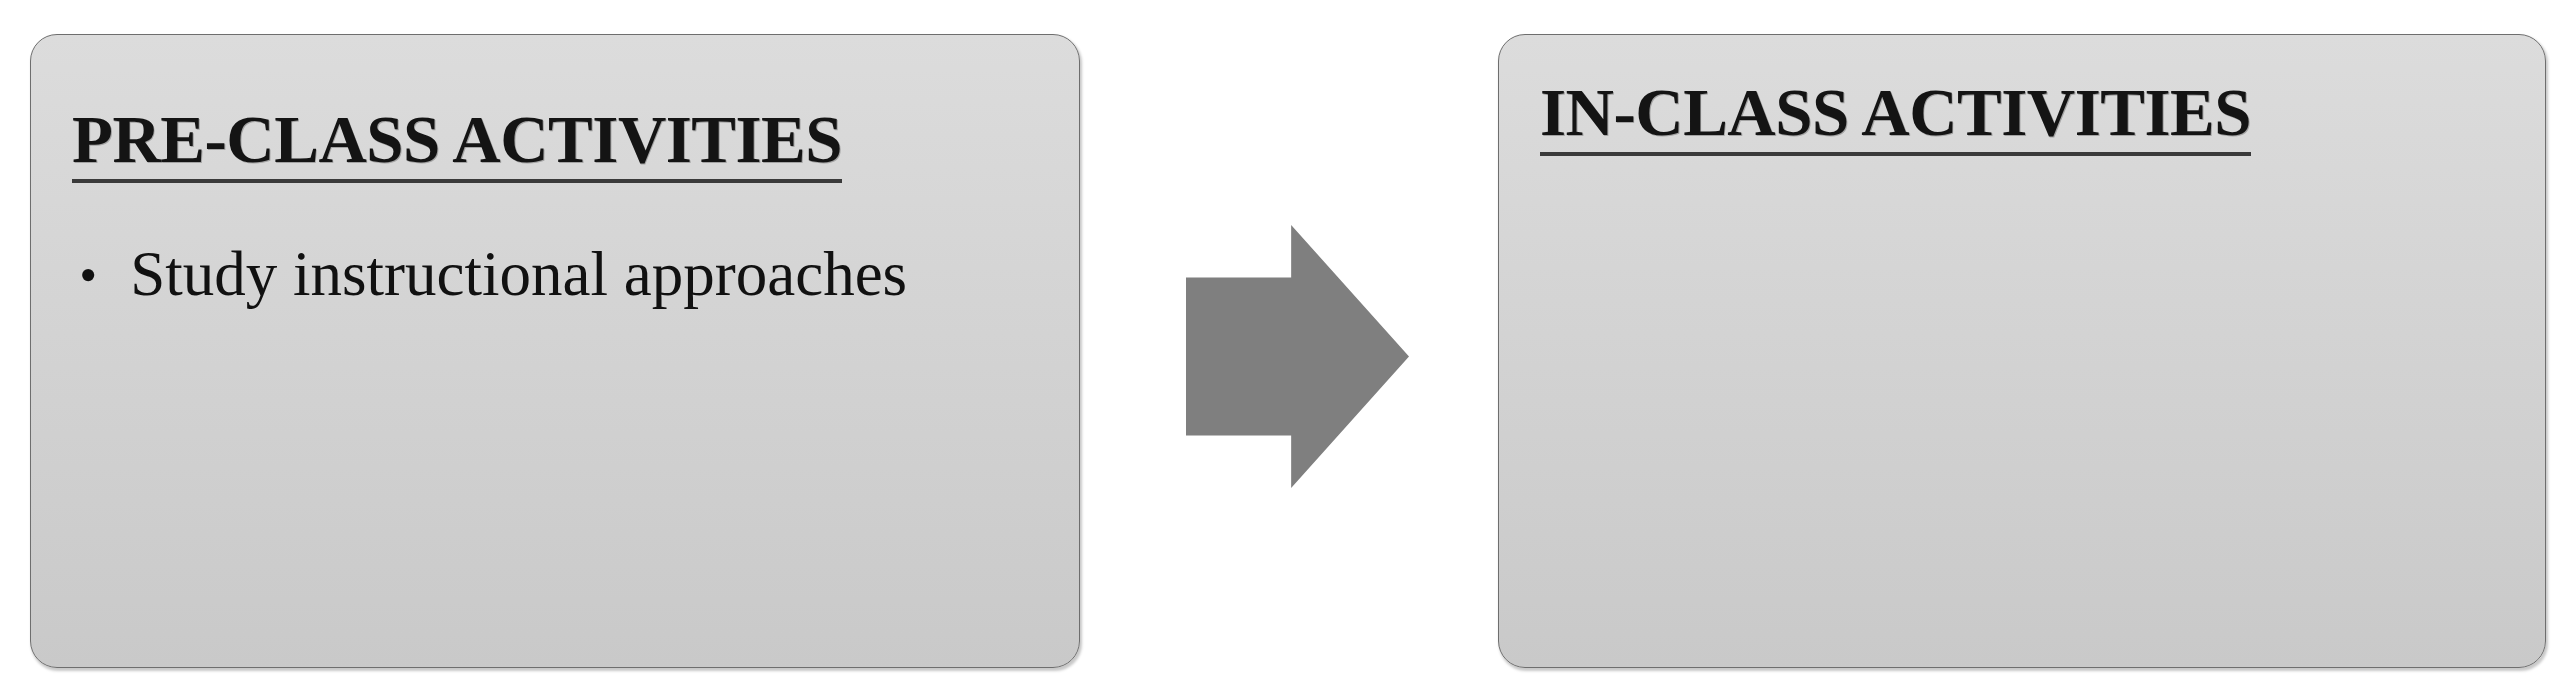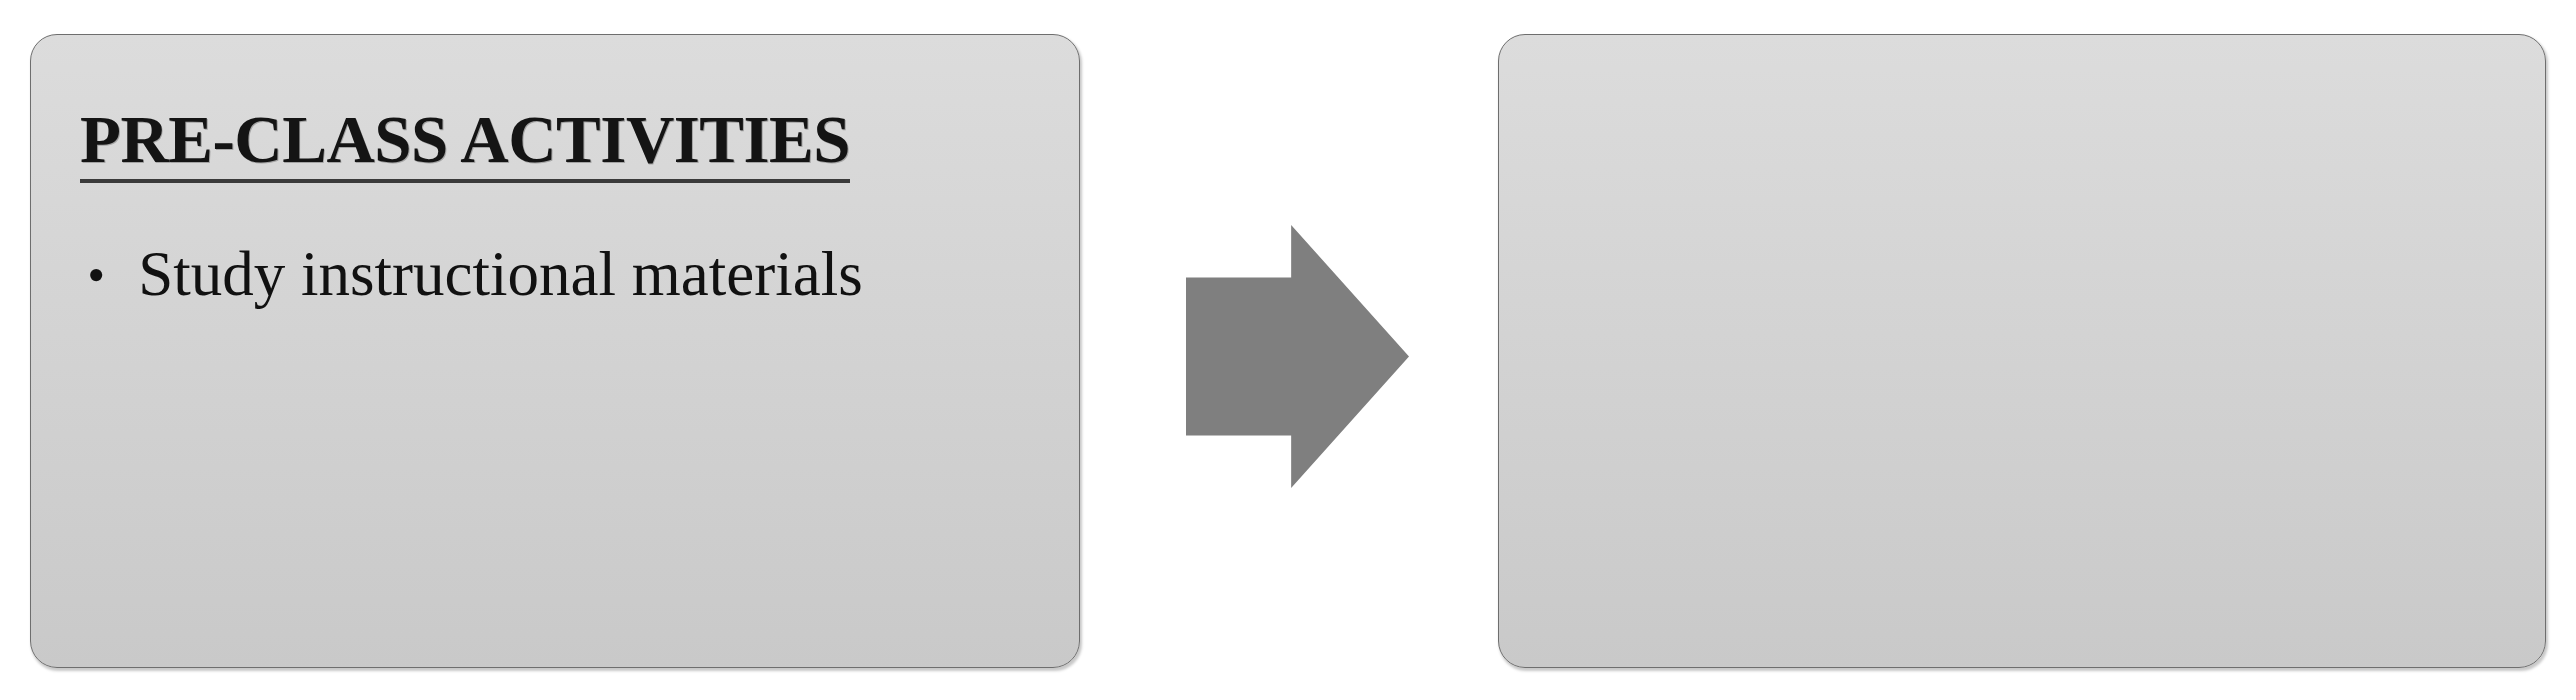--- a/index.html
+++ b/index.html
@@ -44,21 +44,21 @@
 
   #in-class-box {
     left: 1498px;
     top: 34px;
     width: 1048px;
     height: 634px;
   }
 
   .box-inner {
     position: absolute;
-    left: 8px;
+    left: 0;
     top: 0;
     width: 100%;
     height: 100%;
   }
 
   
   .box-title {
     position: absolute;
     font-weight: bold;
     font-size: 67px;
@@ -140,35 +140,38 @@
     <div class="box-inner">
 
       <div class="box-title">
         <span class="title-text">PRE-CLASS ACTIVITIES</span>
       </div>
 
       <ul class="bullet-list" id="pre-class-list">
 
 
         <li class="bullet-item">
-          <span class="bullet-glyph">•</span><span class="bullet-text">Study instructional materials</span>
+          <span class="bullet-glyph">•</span><span class="bullet-text">Study instructional approaches</span>
         </li>
 
 
       </ul>
     </div>
   </div>
 
   <div id="flow-arrow">
     <svg viewBox="0 0 246 290" preserveAspectRatio="none">
       <polygon points="0,58 116,58 116,0 246,145 116,290 116,232 0,232" fill="#7f7f7f"></polygon>
     </svg>
   </div>
 
   <div class="activity-box" id="in-class-box">
     <div class="box-inner">
 
+      <div class="box-title">
+        <span class="title-text">IN-CLASS ACTIVITIES</span>
+      </div>
 
     </div>
   </div>
 
 </div>
 
 
 </body></html>

